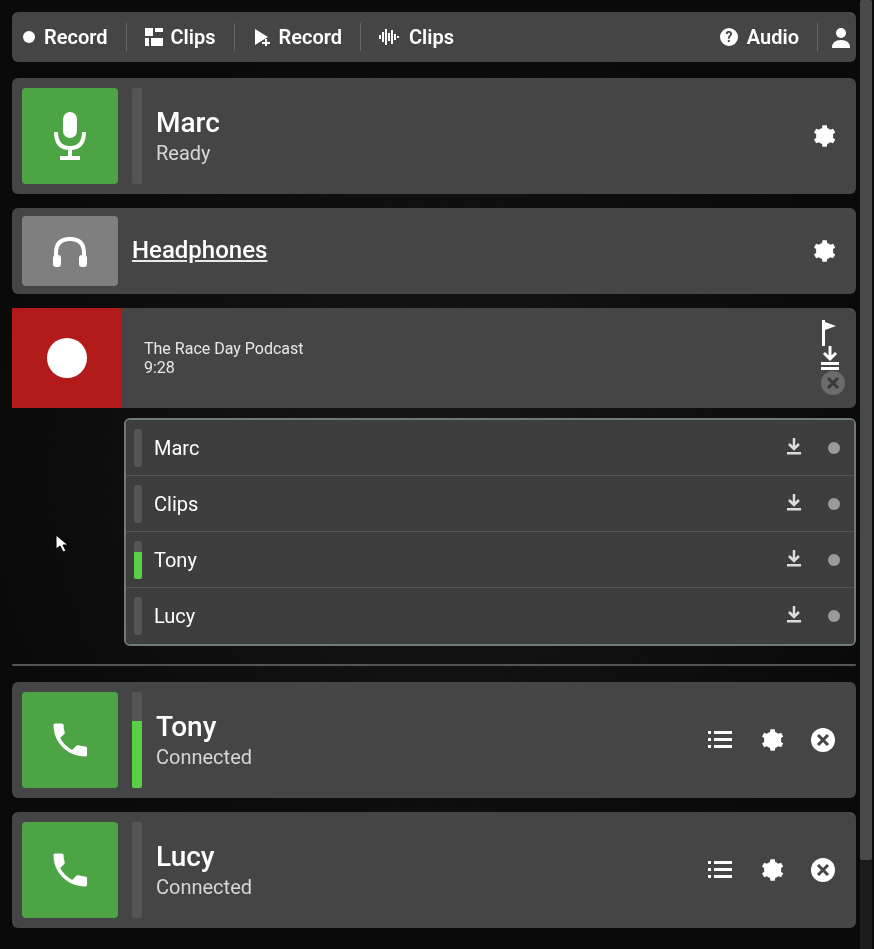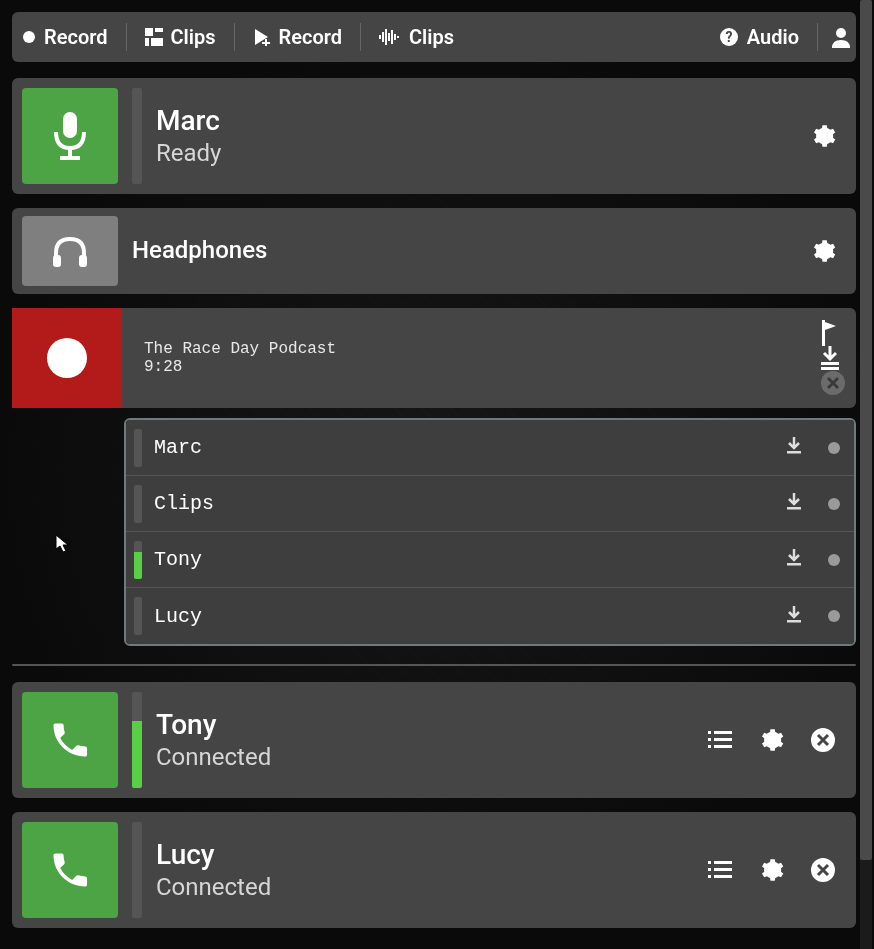--- a/index.html
+++ b/index.html
@@ -78,31 +78,31 @@
     overflow: hidden;
     flex-shrink: 0;
   }
   .vu .level {
     position: absolute; bottom: 0; left: 0; right: 0;
     background: #58cf44;
   }
 
   .card .titles { flex: 1; }
   .card .title { font-size: 28px; font-weight: 500; color: #fff; line-height: 1.15; }
-  .card .sub   { font-size: 24px; color: #d6d6d6; margin-top: 2px; }
+  .card .sub   { font-size: 20px; color: #d6d6d6; margin-top: 2px; }
 
   .card .actions { display: flex; align-items: center; gap: 26px; margin-right: 10px; }
   .act { cursor: pointer; color: #fff; display:flex; align-items:center; }
   .act svg { fill: currentColor; }
 
-  .card.small { padding: 8px 10px; }
+  .card.small { padding: 8px 10px; text-decoration: underline; }
   .card.small .tile.gray { height: 70px; }
 
   
-  .rec-wrap { margin-bottom: 14px; font-family: Liberation Mono, monospace; }
+  .rec-wrap { margin-bottom: 14px; }
   .rec-header {
     display: flex; align-items: center;
     background: #454545;
     border-radius: 6px;
     padding: 0 10px 0 0;
     gap: 22px;
   }
   .rec-header .tile.red { width: 110px; height: 100px; border-radius: 0; }
   .rec-header .titles { flex: 1; padding: 8px 0; }
   .rec-dot { width: 40px; height: 40px; background: #fff; border-radius: 50%; }

